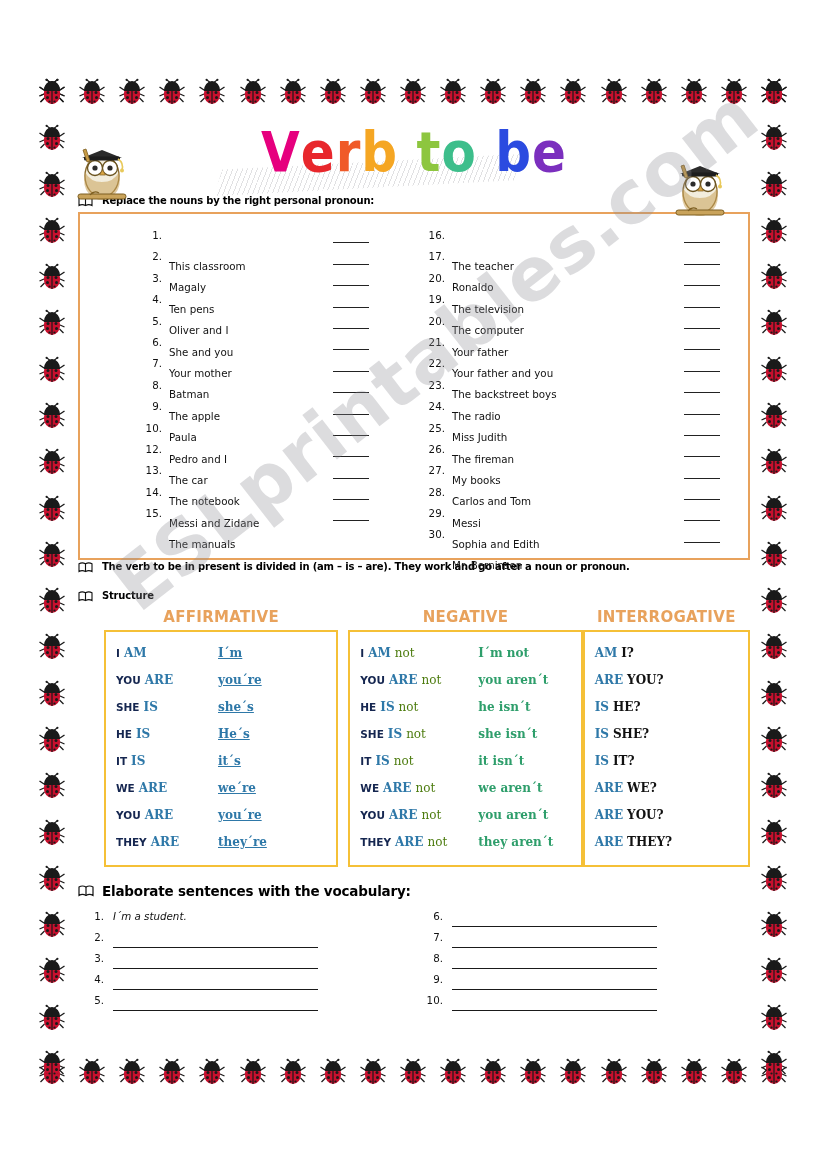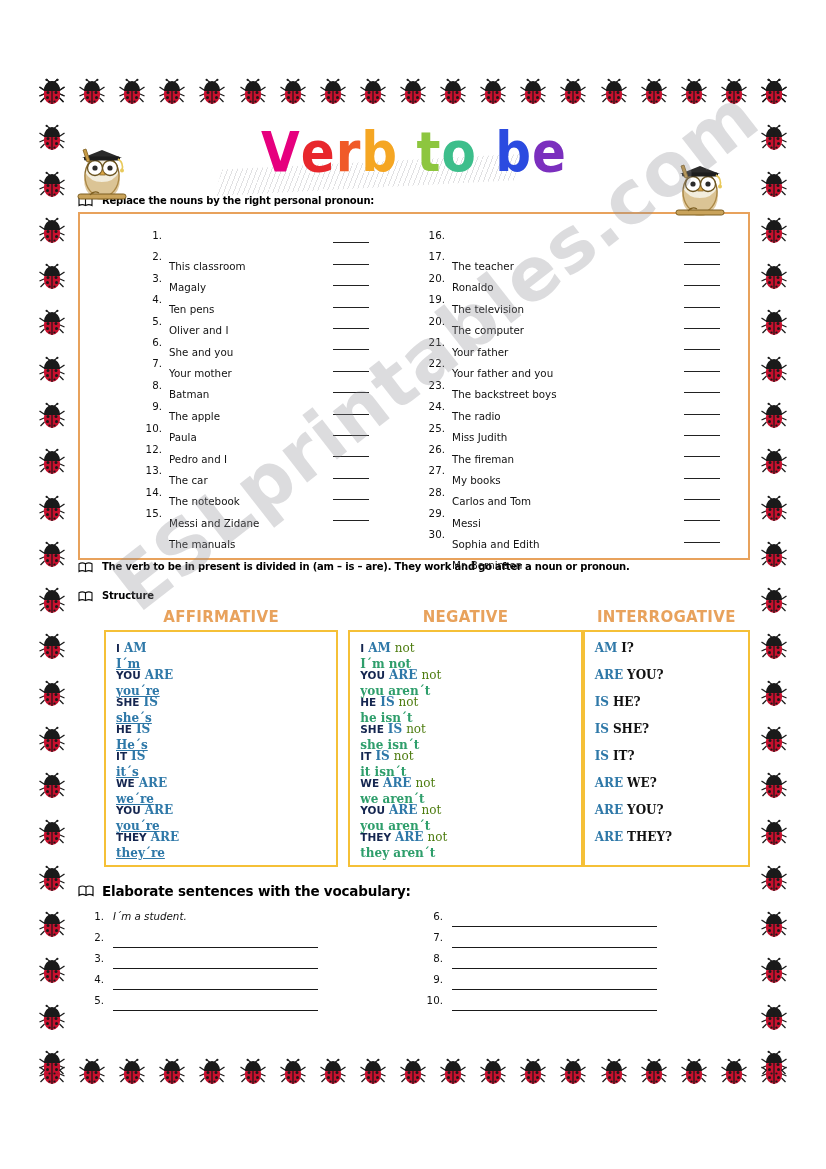--- a/index.html
+++ b/index.html
@@ -135,28 +135,27 @@
   }
   .tcol.interrogative .tcol-head { padding-left:0; }
 
   .tbox {
     border:2.5px solid #F5C037;
     padding:8px 0 9px 0;
     background:#fff;
   }
   .trow {
     display:flex;
-    align-items:flex-start;
+    align-items:center;
     font-family:"DejaVu Serif", serif;
     font-size:12px;
-    line-height:16px;
+    line-height:30px;
     height:27px;
     padding-left:10px;
     white-space:nowrap;
-    flex-direction:column;
   }
   .tcol.affirmative   .trow .c1 { width:102px; flex:0 0 auto; }
   .tcol.negative      .trow .c1 { width:118px; flex:0 0 auto; }
   .tcol.interrogative .trow .c1 { width:auto;  flex:0 0 auto; }
 
   .pron  { color:#152650; font-family:"DejaVu Sans", sans-serif; font-weight:bold; font-size:10.5px; }
   .verb  { color:#2E78A8; font-weight:bold; }
   .neg   { color:#4d7c0f; }
   .contr { color:#2E78A8; font-weight:bold;text-decoration:underline; }
   .contr-green { color:#2E9E6B; font-weight:bold; }

